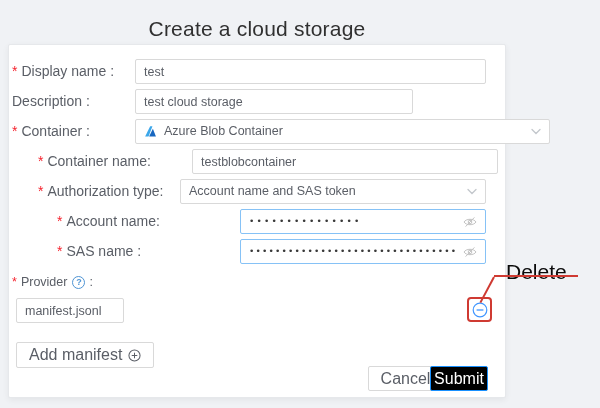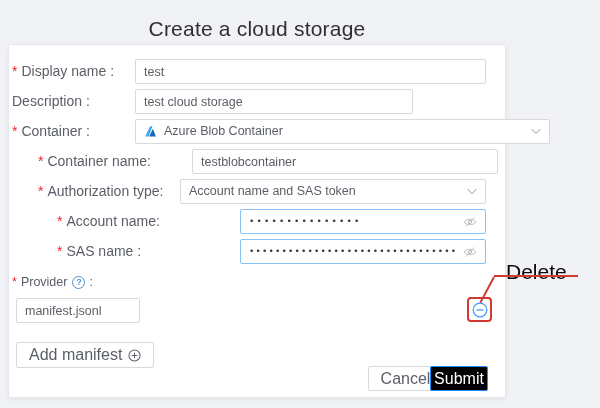--- a/index.html
+++ b/index.html
@@ -152,21 +152,21 @@
 
   <div class="manifests-lbl">
     <span class="req">*</span>
     <span>Provider</span>
     <span class="help-icon">
         <span>?</span>
       </span>
     <span>:</span>
   </div>
 
-  <input class="ibox" style="left: 16px; top: 298px; width: 124px;" value="manifest.jsonl">
+  <input class="ibox" style="left: 16px; top: 298px; width: 108px;" value="manifest.jsonl">
 
   <button class="minus-btn" title="">
     <svg width="16" height="16" viewBox="0 0 16 16">
       <circle cx="8" cy="8" r="6.8" fill="#ffffff" stroke="#4096ff" stroke-width="1.2"></circle>
       <line x1="4.6" y1="8" x2="11.4" y2="8" stroke="#4096ff" stroke-width="1.3"></line>
     </svg>
   </button>
 
   <button class="btn btn-add">
     <span>Add manifest</span>

